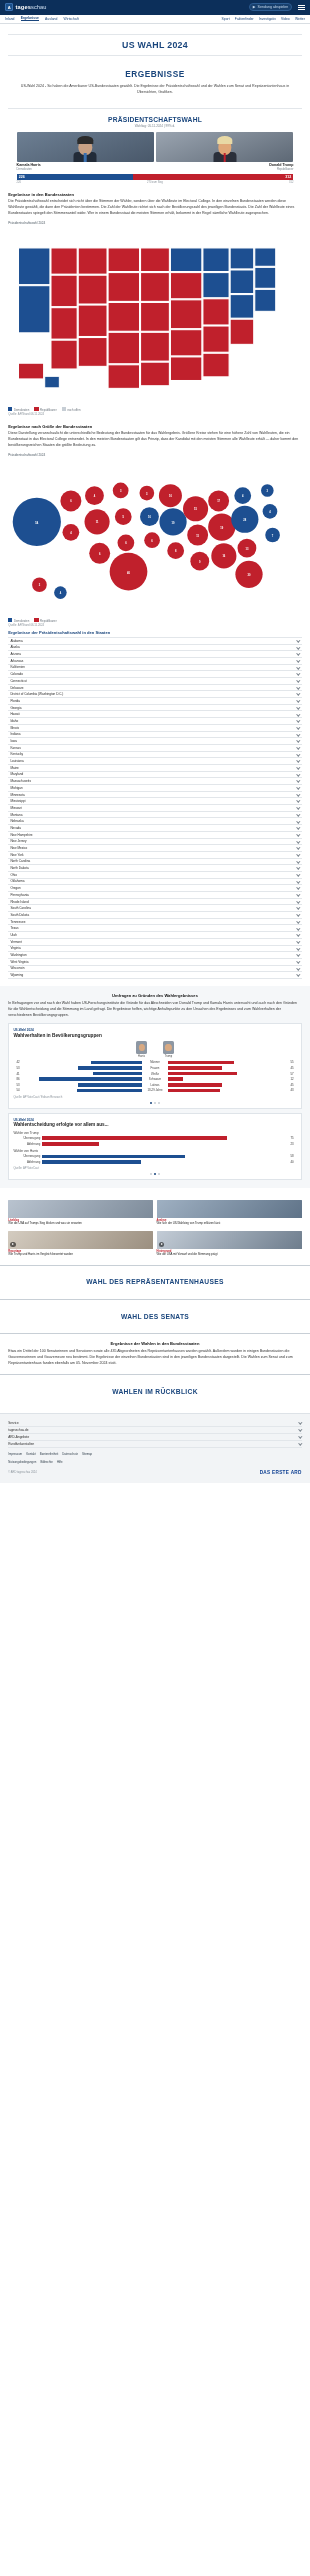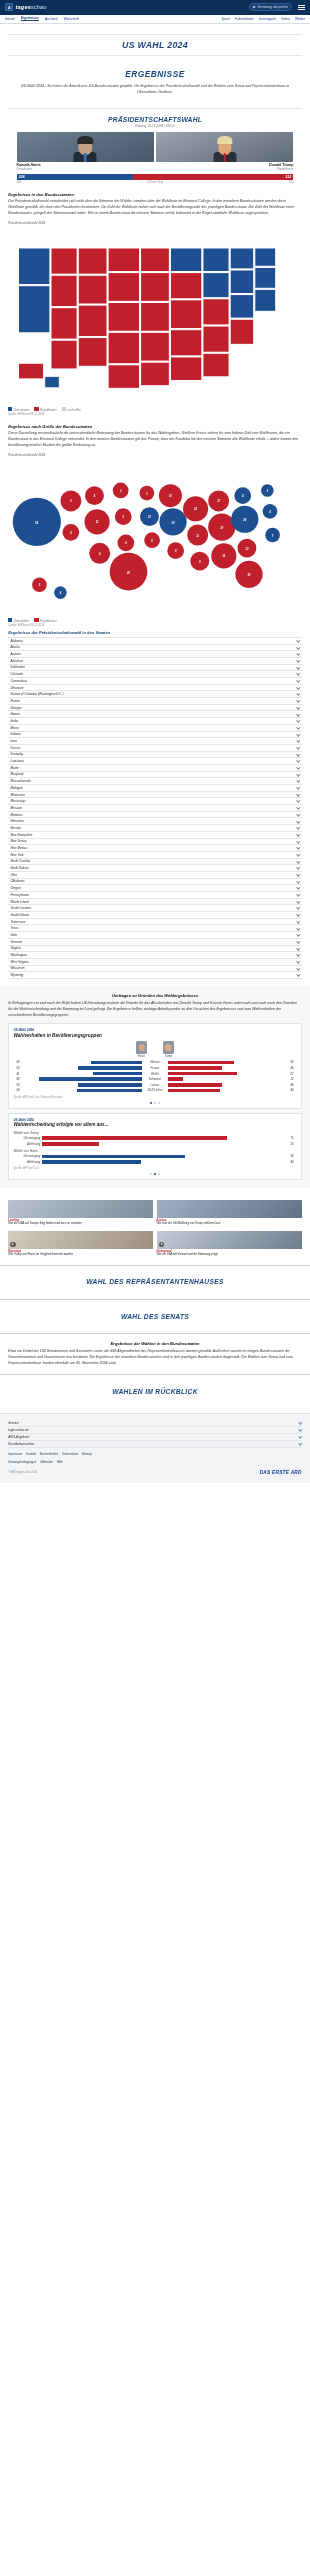--- a/index.html
+++ b/index.html
@@ -3,21 +3,21 @@
 <meta charset="utf-8">
 <style>
   * { box-sizing: border-box; margin: 0; padding: 0; }
   body {
     width: 310px;
     font-family: "Liberation Sans", sans-serif;
     background: #ffffff;
     color: #1a1a1a;
     font-size: 5.2px;
   }
-  .page { width: 310px; position: relative; font-style: italic; }
+  .page { width: 310px; position: relative; }
 
   
   .topbar {
     background: #0c2f5a;
     height: 14.5px;
     display: flex;
     align-items: center;
     padding: 0 5.2px;
     gap: 4.1px;
   }

